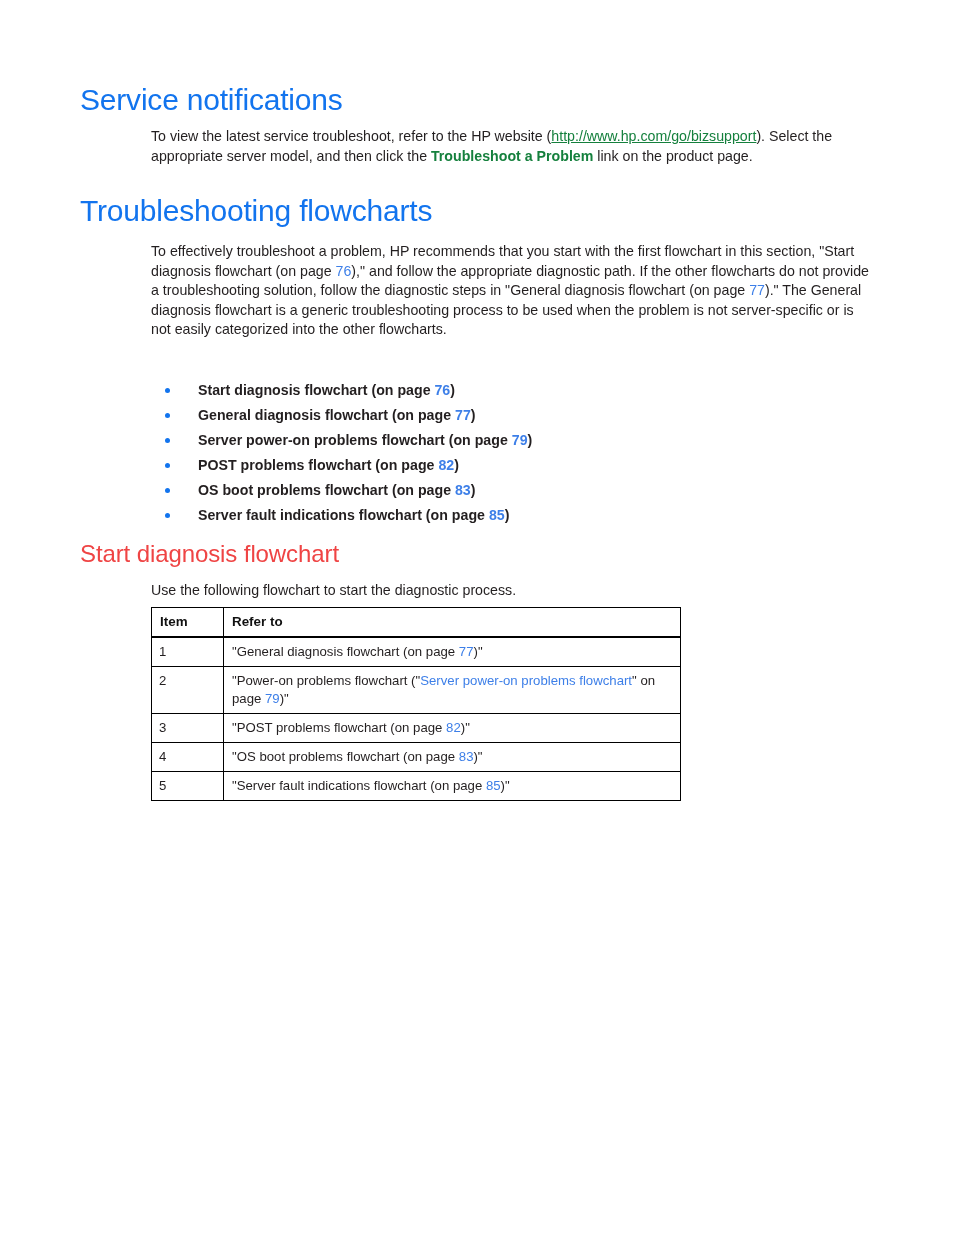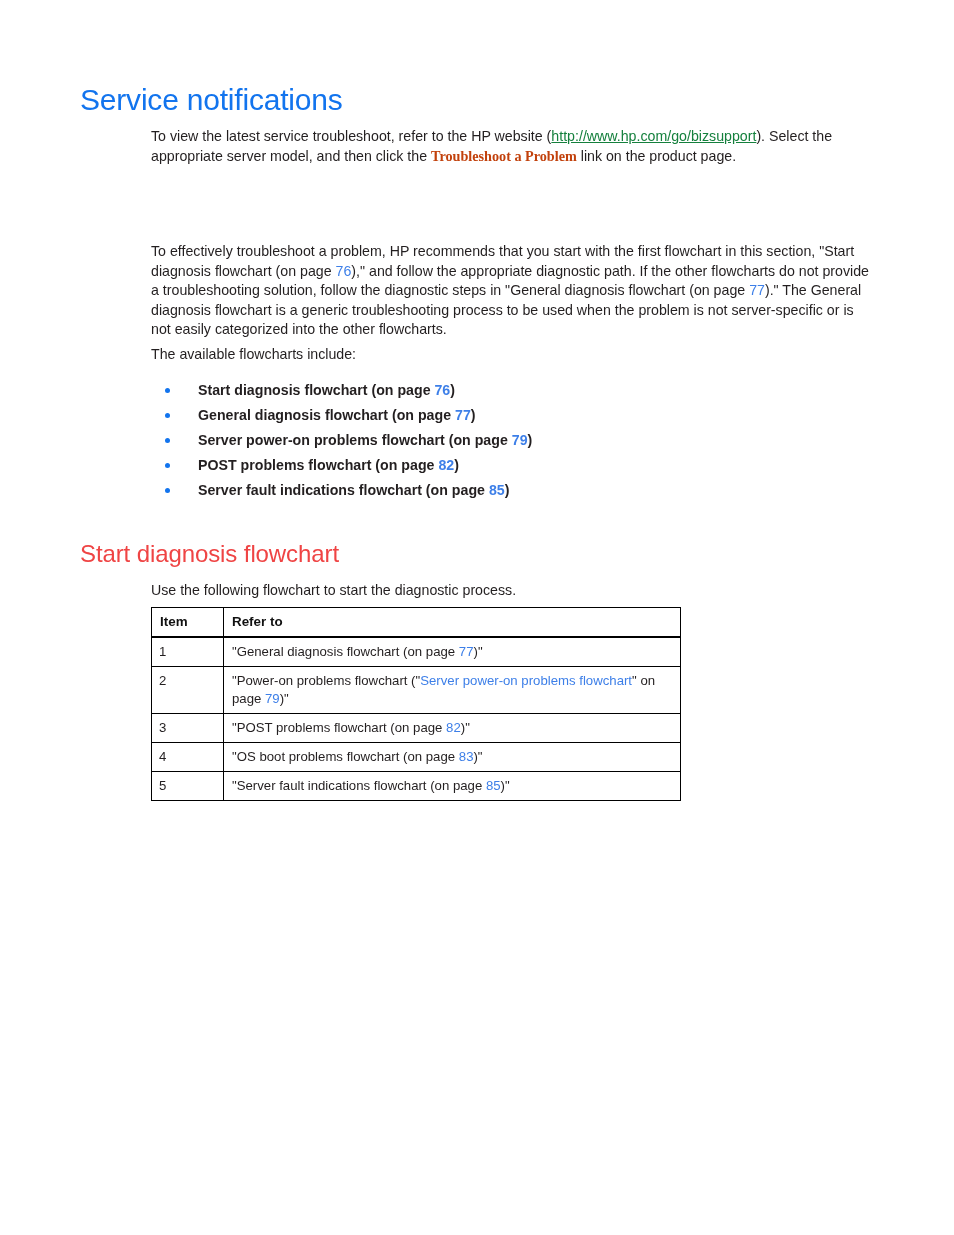--- a/index.html
+++ b/index.html
@@ -66,22 +66,21 @@
 
   a.ext-link {
     color: #15803d;
     text-decoration: underline;
   }
   .pg {
     color: #3D7FE8;
   }
   .bold {
     font-weight: bold;
-    color: #c2410c;
-    font-family: Liberation Serif, serif;
+    color: #15803d;
   }
 
   
   ul.bullets {
     position: absolute;
     left: 151px;
     top: 368px;
     margin: 10px;
     padding: 0;
     list-style: none;
@@ -156,30 +155,31 @@
 </style>
 </head>
 <body>
 
 <div class="page">
 
   <h1 class="doc-h1" style="top:82px;">Service notifications</h1>
 
   <p class="body" style="top:127px; width:722px;"><span>To view the latest service troubleshoot, refer to the HP website (</span><a class="ext-link" href="#">http://www.hp.com/go/bizsupport</a><span>). Select the appropriate server model, and then click the </span><span class="bold">Troubleshoot a Problem</span><span> link on the product page.</span></p>
 
+  <h1 class="doc-h1" style="top:193px;">Troubleshooting flowcharts</h1>
 
   <p class="body" style="top:242px; width:722px;"><span>To effectively troubleshoot a problem, HP recommends that you start with the first flowchart in this section, "Start diagnosis flowchart (on page </span><span class="pg">76</span><span>)," and follow the appropriate diagnostic path. If the other flowcharts do not provide a troubleshooting solution, follow the diagnostic steps in "General diagnosis flowchart (on page </span><span class="pg">77</span><span>)." The General diagnosis flowchart is a generic troubleshooting process to be used when the problem is not server-specific or is not easily categorized into the other flowcharts.</span></p>
 
-  <p class="body" style="top:345px; width:500px;">The available flowcharts include:</p>
 
   <ul class="bullets">
     <li><span class="dot"></span><span>Start diagnosis flowchart (on page </span><span class="pg">76</span><span>)</span></li>
     <li><span class="dot"></span><span>General diagnosis flowchart (on page </span><span class="pg">77</span><span>)</span></li>
     <li><span class="dot"></span><span>Server power-on problems flowchart (on page </span><span class="pg">79</span><span>)</span></li>
     <li><span class="dot"></span><span>POST problems flowchart (on page </span><span class="pg">82</span><span>)</span></li>
+    <li><span class="dot"></span><span>OS boot problems flowchart (on page </span><span class="pg">83</span><span>)</span></li>
     <li><span class="dot"></span><span>Server fault indications flowchart (on page </span><span class="pg">85</span><span>)</span></li>
   </ul>
 
   <h2 class="doc-h2" style="top:539px;">Start diagnosis flowchart</h2>
 
   <p class="body" style="top:581px; width:600px;">Use the following flowchart to start the diagnostic process.</p>
 
   <table class="refer-table">
     <colgroup>
       <col class="c-item">

